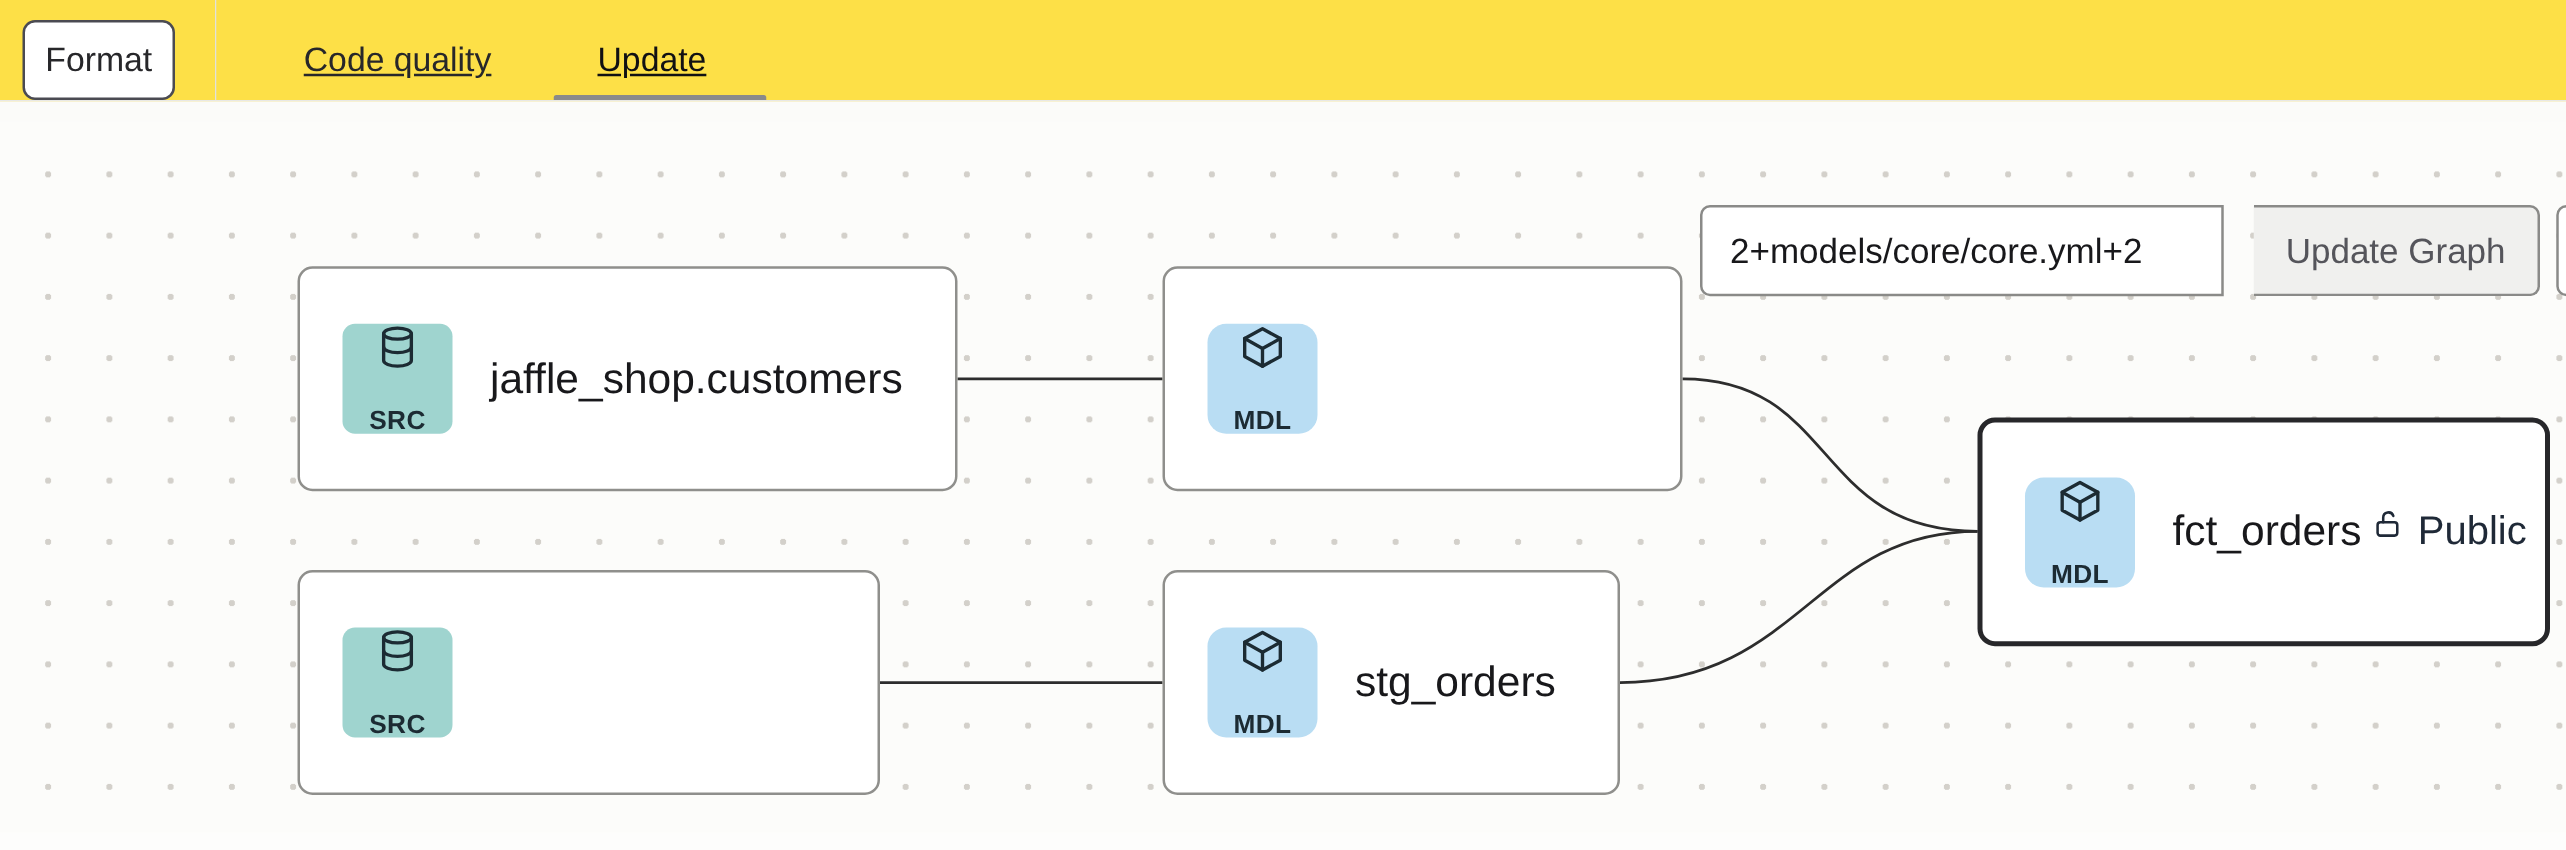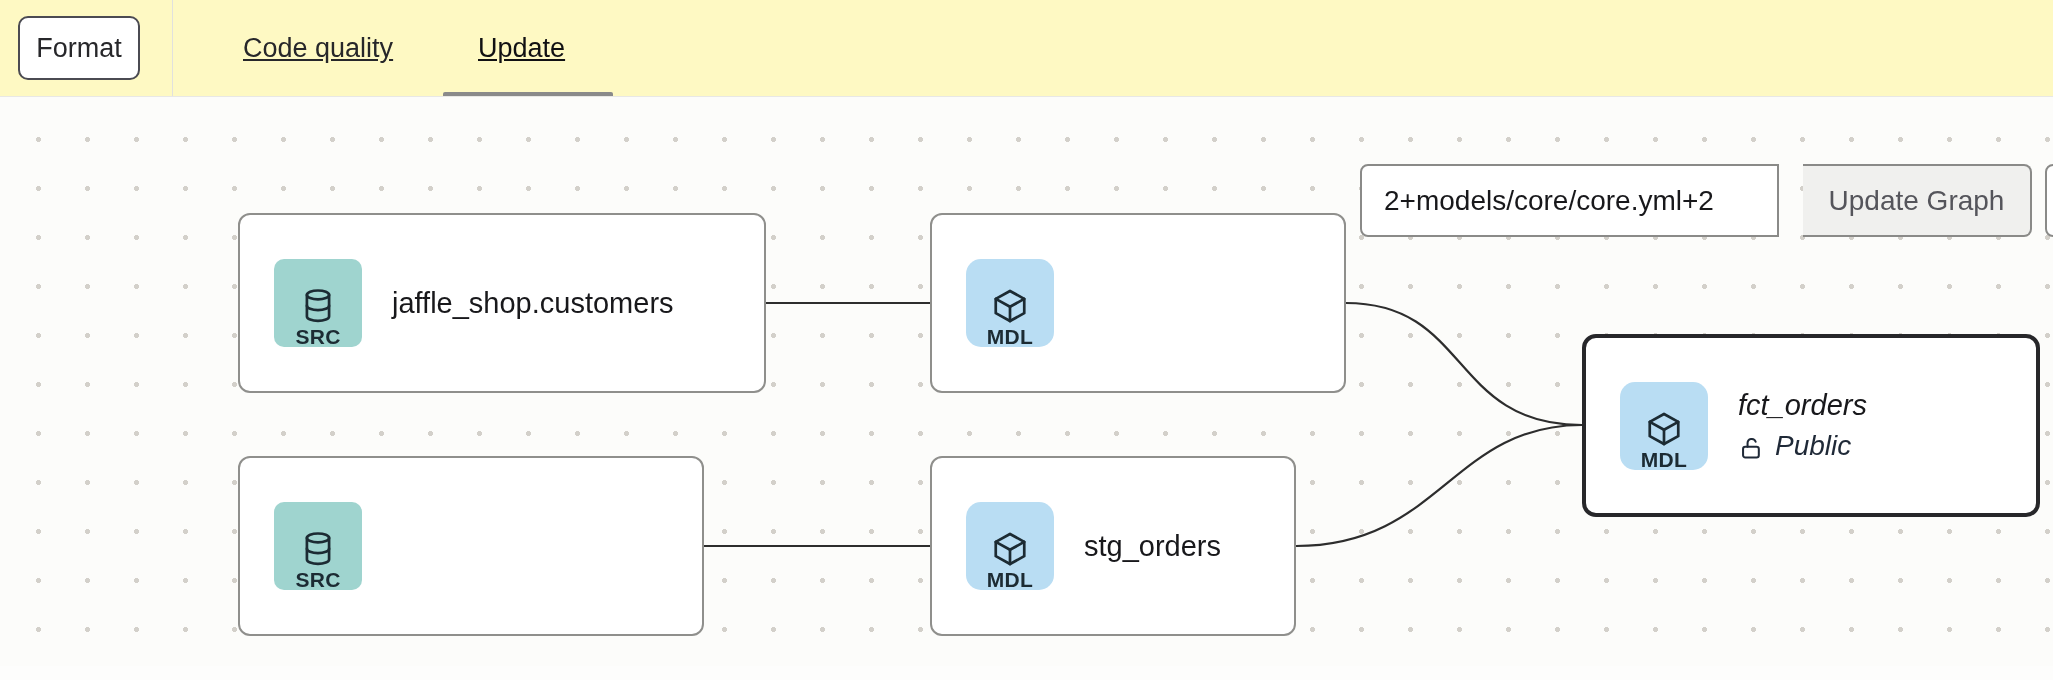--- a/index.html
+++ b/index.html
@@ -8,22 +8,22 @@
   .app {
     position: relative;
     width: 2053px;
     height: 680px;
     overflow: hidden;
     background: #fbfbf9;
   }
 
   
   .topbar {
-    position: absolute; top: 0; left: 0; right: 0; height: 97px;
-    background: #fef9c3;
+    position: absolute; top: 0; left: 0; right: 0; height: 81px;
+    background: #fde047;
     border-bottom: 1px solid #e8e8e5;
     z-index: 5;
   }
   .format-btn {
     position: absolute; left: 18px; top: 16px;
     width: 122px; height: 64px;
     background: #ffffff;
     border: 2px solid #4b4b52;
     border-radius: 10px;
     font-size: 27px; color: #27272a;
@@ -116,37 +116,37 @@
   .n1 { left: 238px; top: 116px; width: 528px; height: 180px; }
   .n2 { left: 930px; top: 116px; width: 416px; height: 180px; }
   .n3 { left: 238px; top: 359px; width: 466px; height: 180px; }
   .n4 { left: 930px; top: 359px; width: 366px; height: 180px; }
   .n5 { left: 1582px; top: 237px; width: 458px; height: 183px; }
 
   .chip {
     width: 88px; height: 88px;
     border-radius: 10px;
     display: flex; flex-direction: column;
-    align-items: center; justify-content: flex-end;
+    align-items: center; justify-content: space-between;
     flex: 0 0 auto;
   }
   .chip-src { background: #9fd4cf; }
   .chip-mdl { background: #b9ddf3; border-radius: 15px; }
   .chip svg { width: 38px; height: 38px; display: block; }
   .chip-label {
     font-size: 21px; font-weight: 600; color: #1c2b33;
     margin-top: 1px; letter-spacing: 0.3px; line-height: 1;
   }
 
-  .node-label { font-size: 29px; color: #18181b; white-space: nowrap; }
-
-  .node-body { display: flex; flex-direction: column; gap: 8px; font-style: italic; }
+  .node-label { font-size: 34px; color: #18181b; white-space: nowrap; }
+
+  .node-body { display: flex; flex-direction: row; gap: 8px; }
   .access-row {
-    display: flex; align-items: flex-end; gap: 10px;
-    font-size: 28px; color: #1f2937;
+    display: flex; align-items: flex-start; gap: 10px;
+    font-size: 32px; color: #1f2937;
   }
   .access-row svg { width: 27px; height: 27px; display: block; }
 </style>
 </head>
 <body>
 
 <div class="app">
 
   <div class="topbar">
     <button class="format-btn">Format</button>

